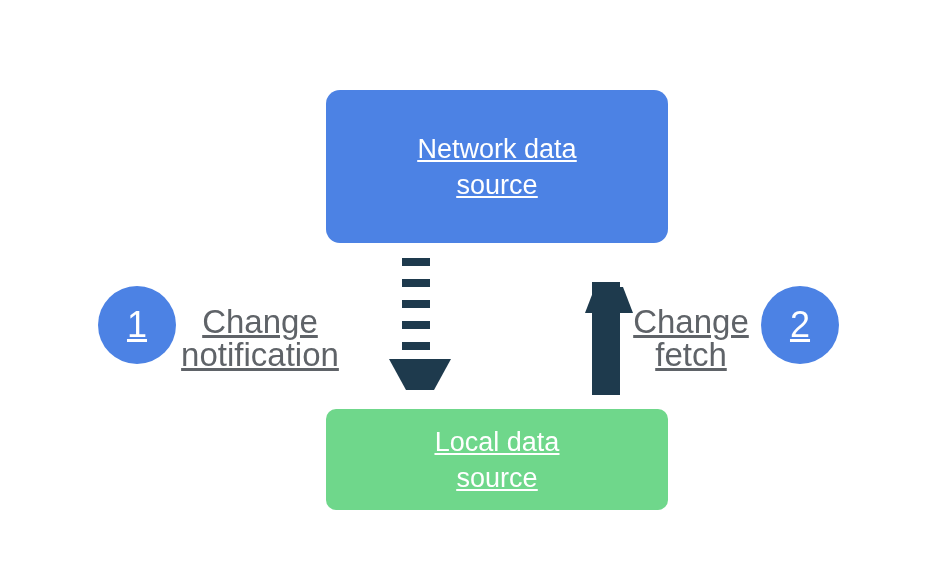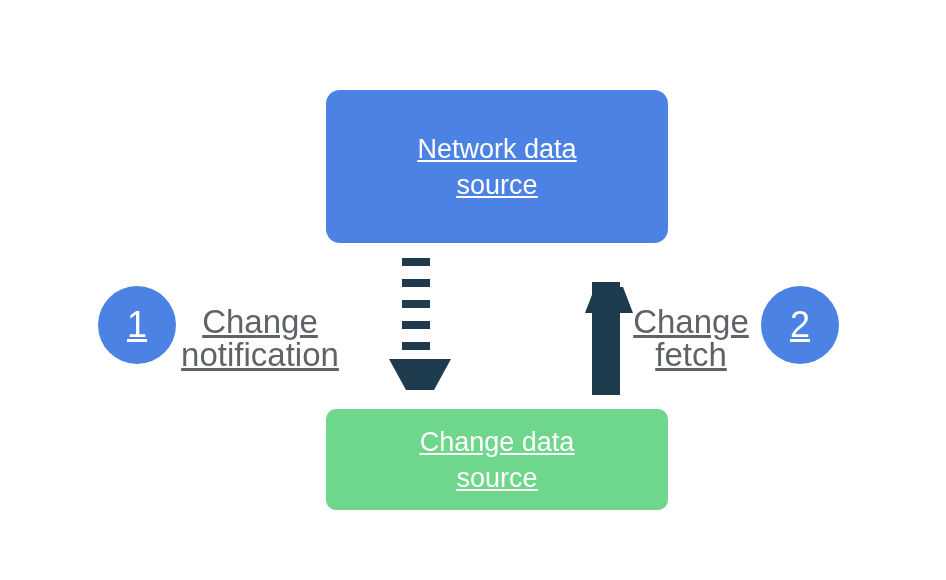--- a/index.html
+++ b/index.html
@@ -111,21 +111,21 @@
 <body>
 
 <div class="canvas">
 
   <div class="node node-network">
     <span>Network data
 source</span>
   </div>
 
   <div class="node node-local">
-    <span>Change data
+    <span>Local data
 source</span>
   </div>
 
   <div class="dotted-shaft"></div>
   <div class="down-head"></div>
 
   <div class="solid-shaft"></div>
   <div class="up-head"></div>
 
   <div class="step-badge badge-1">

